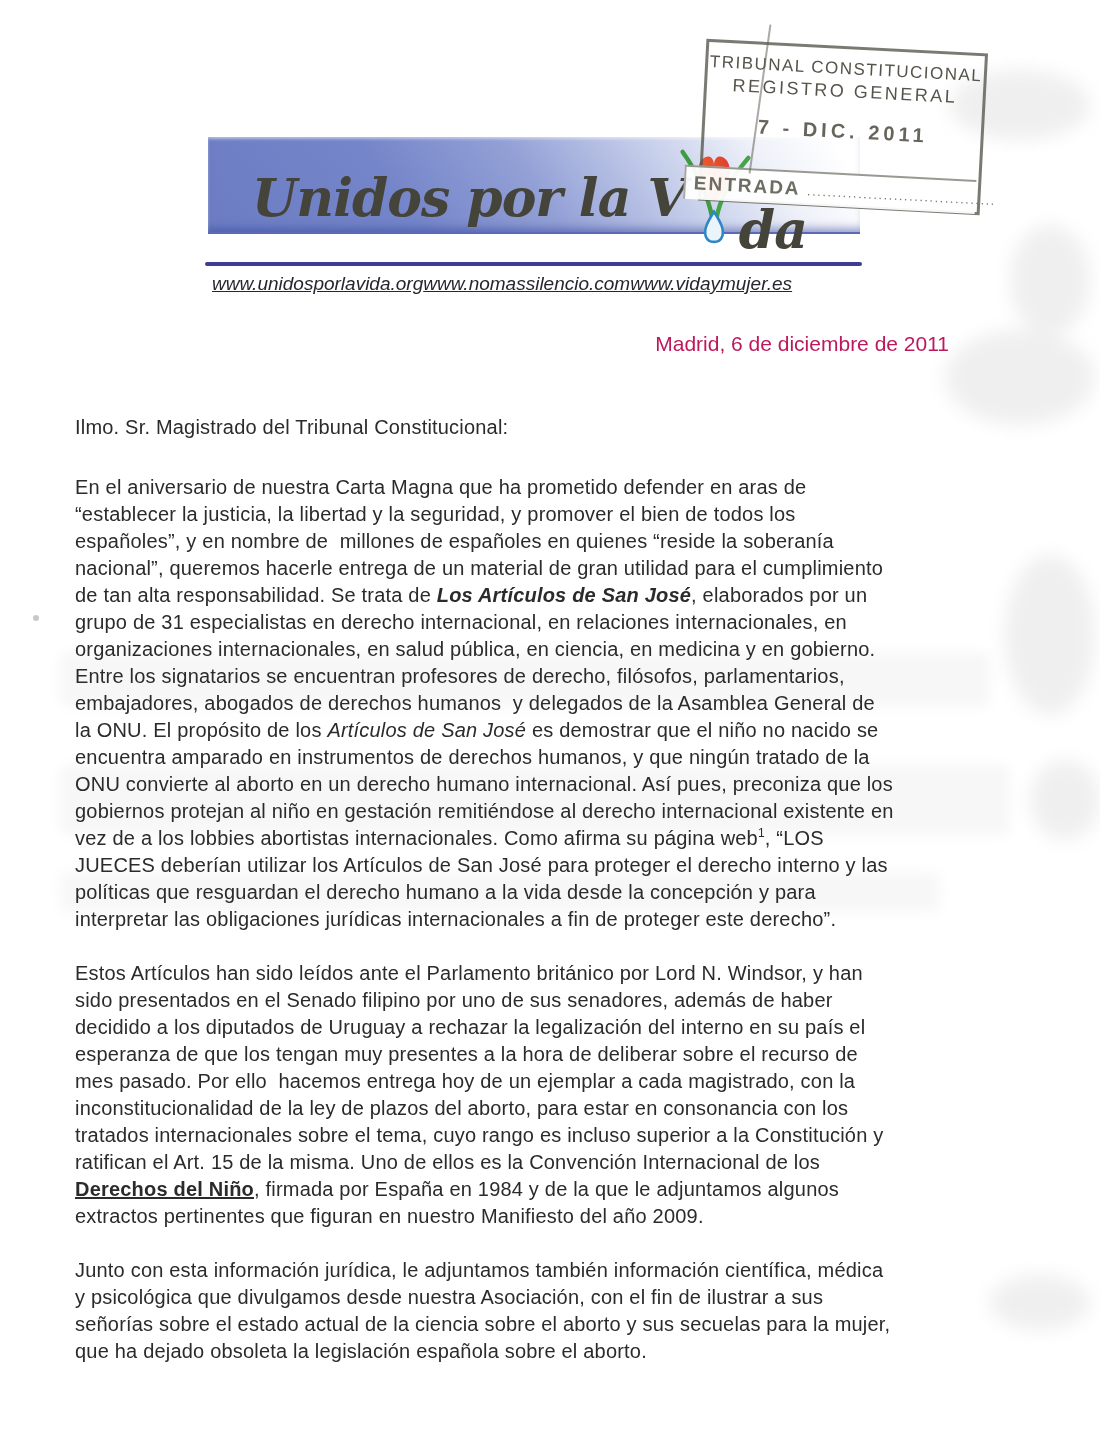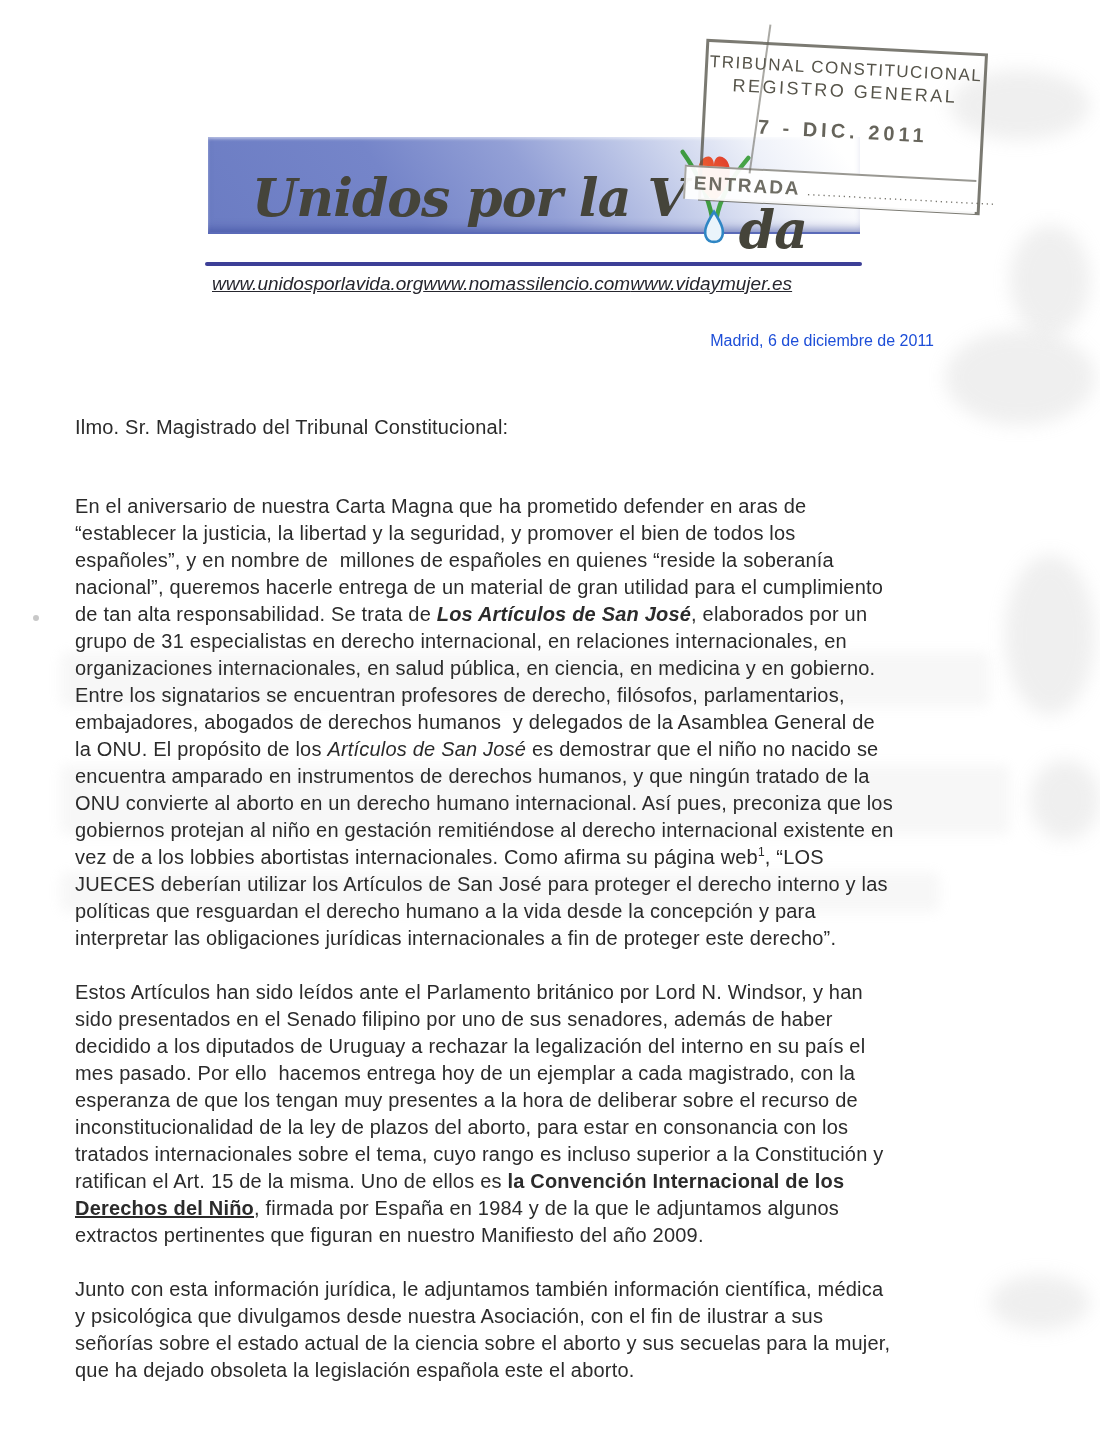--- a/index.html
+++ b/index.html
@@ -54,25 +54,25 @@
   }
   .stamp-entrada .ent{font-size:19px;letter-spacing:2px;font-weight:bold;opacity:.85;}
   .stamp-entrada .dots{font-size:13px;letter-spacing:1.5px;opacity:.8;}
   .pen-line{
     position:absolute;left:759px;top:24px;width:2px;height:150px;
     background:rgba(100,98,90,.55);transform:rotate(8deg);z-index:4;
   }
 
   
   .dateline{
-    position:absolute;top:332px;left:74px;width:860px;text-align:right;
-    font-size:16px;color:#1d4ed8;
+    position:absolute;top:332px;left:89px;width:860px;text-align:right;
+    font-size:21px;color:#be185d;
   }
   .letter{position:absolute;left:75px;top:414px;width:990px;font-size:20px;line-height:27px;letter-spacing:.2px;color:#2b2b2b;}
-  .salutation{margin-bottom:52px;}
+  .salutation{margin-bottom:33px;}
   .para{margin-bottom:27px;}
   .line{white-space:pre;}
   sup{font-size:12px;line-height:0;}
 </style>
 </head>
 <body>
 
 <div class="page">
 
   <div class="blob" style="left:950px;top:70px;width:140px;height:70px;"></div>
@@ -140,29 +140,29 @@
         <div class="line"><span>gobiernos protejan al niño en gestación remitiéndose al derecho internacional existente en</span></div>
         <div class="line"><span>vez de a los lobbies abortistas internacionales. Como afirma su página web</span><sup>1</sup><span>, “LOS</span></div>
         <div class="line"><span>JUECES deberían utilizar los Artículos de San José para proteger el derecho interno y las</span></div>
         <div class="line"><span>políticas que resguardan el derecho humano a la vida desde la concepción y para</span></div>
         <div class="line"><span>interpretar las obligaciones jurídicas internacionales a fin de proteger este derecho”.</span></div>
       </div>
       <div class="para">
         <div class="line"><span>Estos Artículos han sido leídos ante el Parlamento británico por Lord N. Windsor, y han</span></div>
         <div class="line"><span>sido presentados en el Senado filipino por uno de sus senadores, además de haber</span></div>
         <div class="line"><span>decidido a los diputados de Uruguay a rechazar la legalización del interno en su país el</span></div>
+        <div class="line"><span>esperanza de que los tengan muy presentes a la hora de deliberar sobre el recurso de</span></div>
         <div class="line"><span>mes pasado. Por ello  hacemos entrega hoy de un ejemplar a cada magistrado, con la</span></div>
-        <div class="line"><span>esperanza de que los tengan muy presentes a la hora de deliberar sobre el recurso de</span></div>
         <div class="line"><span>inconstitucionalidad de la ley de plazos del aborto, para estar en consonancia con los</span></div>
         <div class="line"><span>tratados internacionales sobre el tema, cuyo rango es incluso superior a la Constitución y</span></div>
-        <div class="line"><span>ratifican el Art. 15 de la misma. Uno de ellos es </span><span style="font-weight: bold; margin-top: 27px;">la Convención Internacional de los</span></div>
+        <div class="line"><span>ratifican el Art. 15 de la misma. Uno de ellos es </span><span style="font-weight: normal; margin-top: 27px;">la Convención Internacional de los</span></div>
         <div class="line"><span style="font-weight: bold; text-decoration: underline;">Derechos del Niño</span><span>, firmada por España en 1984 y de la que le adjuntamos algunos</span></div>
         <div class="line"><span>extractos pertinentes que figuran en nuestro Manifiesto del año 2009.</span></div>
       </div>
       <div class="para">
         <div class="line"><span>Junto con esta información jurídica, le adjuntamos también información científica, médica</span></div>
         <div class="line"><span>y psicológica que divulgamos desde nuestra Asociación, con el fin de ilustrar a sus</span></div>
         <div class="line"><span>señorías sobre el estado actual de la ciencia sobre el aborto y sus secuelas para la mujer,</span></div>
-        <div class="line"><span>que ha dejado obsoleta la legislación española este el aborto.</span></div>
+        <div class="line"><span>que ha dejado obsoleta la legislación española sobre el aborto.</span></div>
       </div>
     </div>
 
 </div>
 
 </body></html>

